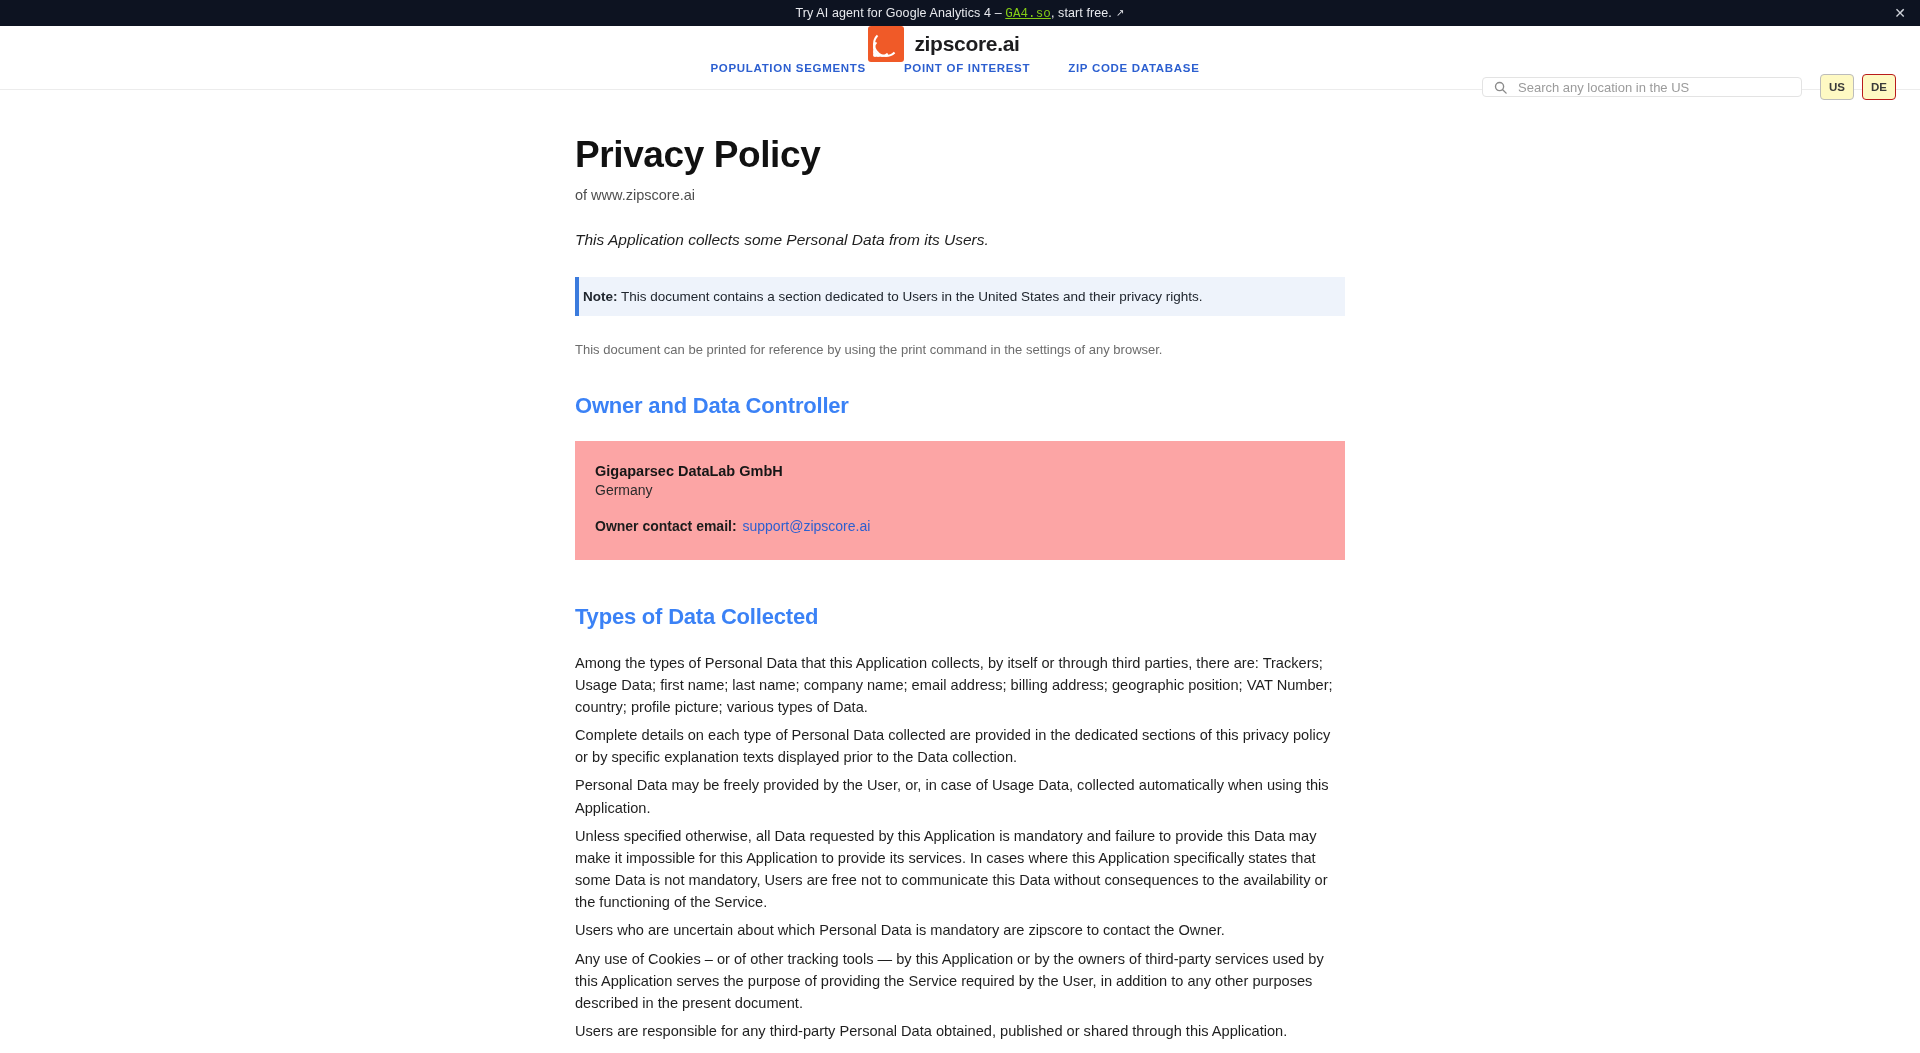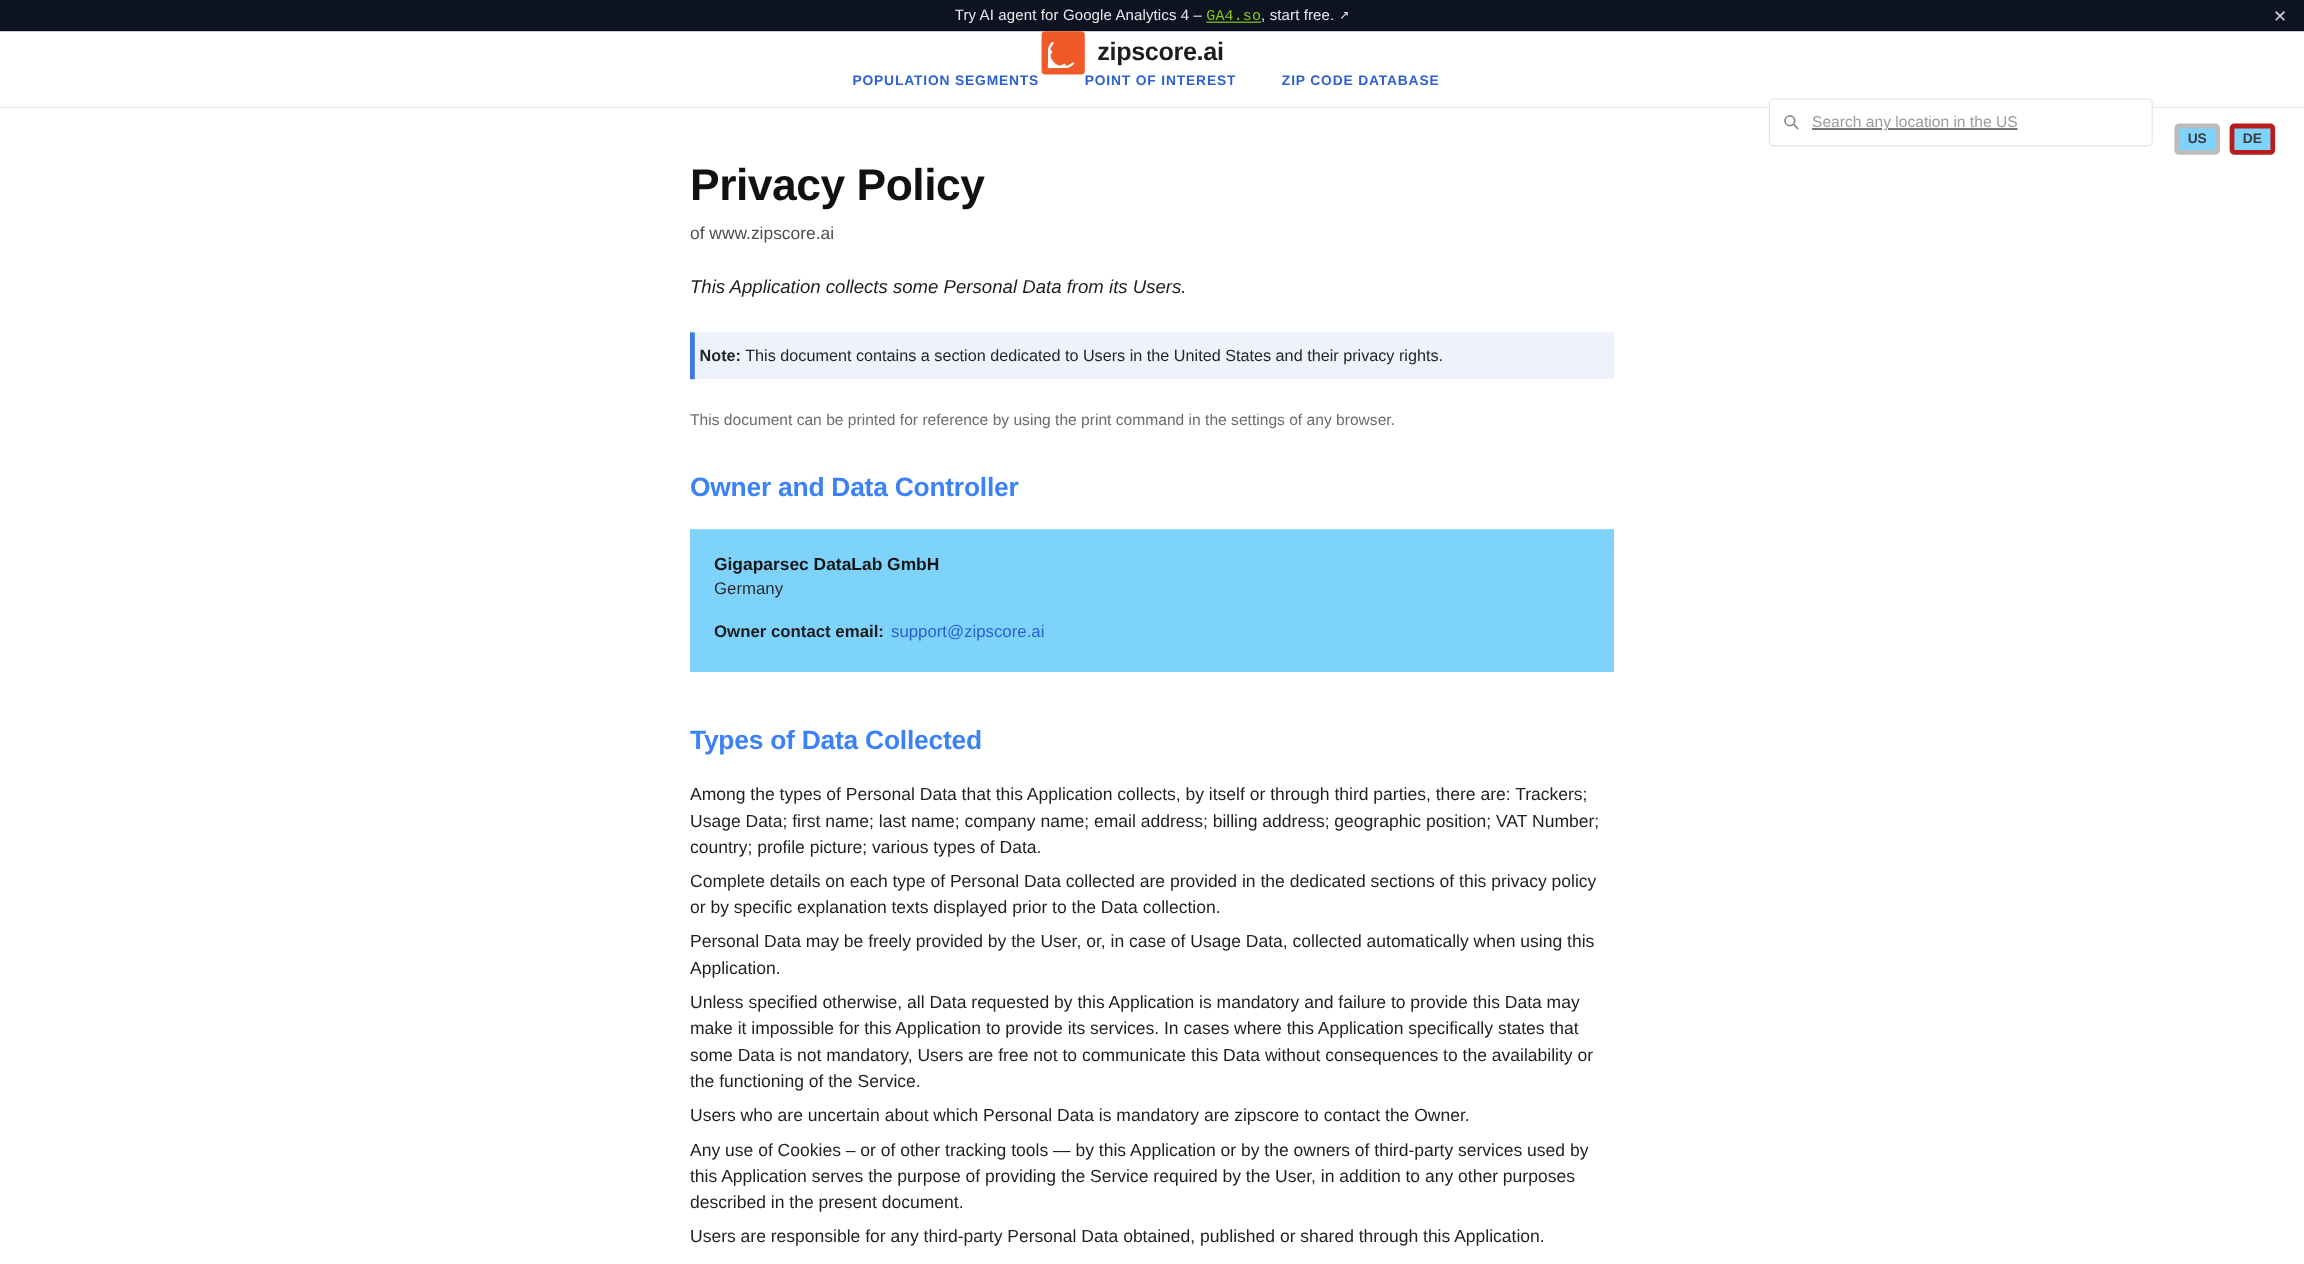--- a/index.html
+++ b/index.html
@@ -122,57 +122,55 @@
     white-space: nowrap;
   }
   .header-right {
     margin-left: auto;
     display: flex;
     align-items: center;
     gap: 18px;
   }
   .search-box {
     width: 320px;
-    height: 40px;
+    height: 20px;
     border: 1px solid #e3e3e3;
     border-radius: 4px;
     display: flex;
     align-items: center;
     padding: 0 10px;
     background: #fff;
-    text-decoration: underline;
   }
   .search-box svg { flex: none; }
   .search-input {
     border: none;
     outline: none;
     font-size: 13px;
     color: #6b6b6b;
     margin-left: 8px;
     width: 100%;
     font-family: "Liberation Sans", sans-serif;
     background: transparent;
   }
   .search-input::placeholder { color: #9b9b9b; }
   .lang-group { display: flex; gap: 8px; }
   .lang-btn {
     min-width: 34px;
     height: 26px;
-    border: 4px solid #b91c1c;
+    border: 1px solid #b91c1c;
     border-radius: 4px;
-    background: #7dd3fc;
+    background: #fef9c3;
     font-size: 11.5px;
     font-weight: 600;
     color: #3a3a3a;
     display: flex;
     align-items: center;
     justify-content: center;
     cursor: pointer;
     padding: 0 7px;
-    margin-top: 29px;
   }
   .lang-btn.active { border-color: #bcbcbc; }
 
   
   .page {
     padding-top: 44px;
     display: flex;
     justify-content: center;
   }
   .doc {
@@ -212,21 +210,21 @@
     margin: 0 0 36px 0;
   }
   h2.section-title {
     font-size: 22px;
     font-weight: 700;
     color: #3b82f6;
     margin: 16px 0 22px 0;
     letter-spacing: -0.2px;
   }
   .owner-card {
-    background: #7dd3fc;
+    background: #fca5a5;
     padding: 22px 20px 26px 20px;
     margin-bottom: 44px;
   }
   .owner-name {
     font-size: 14.5px;
     font-weight: 700;
     color: #161616;
     margin-bottom: 3px;
   }
   .owner-country {

